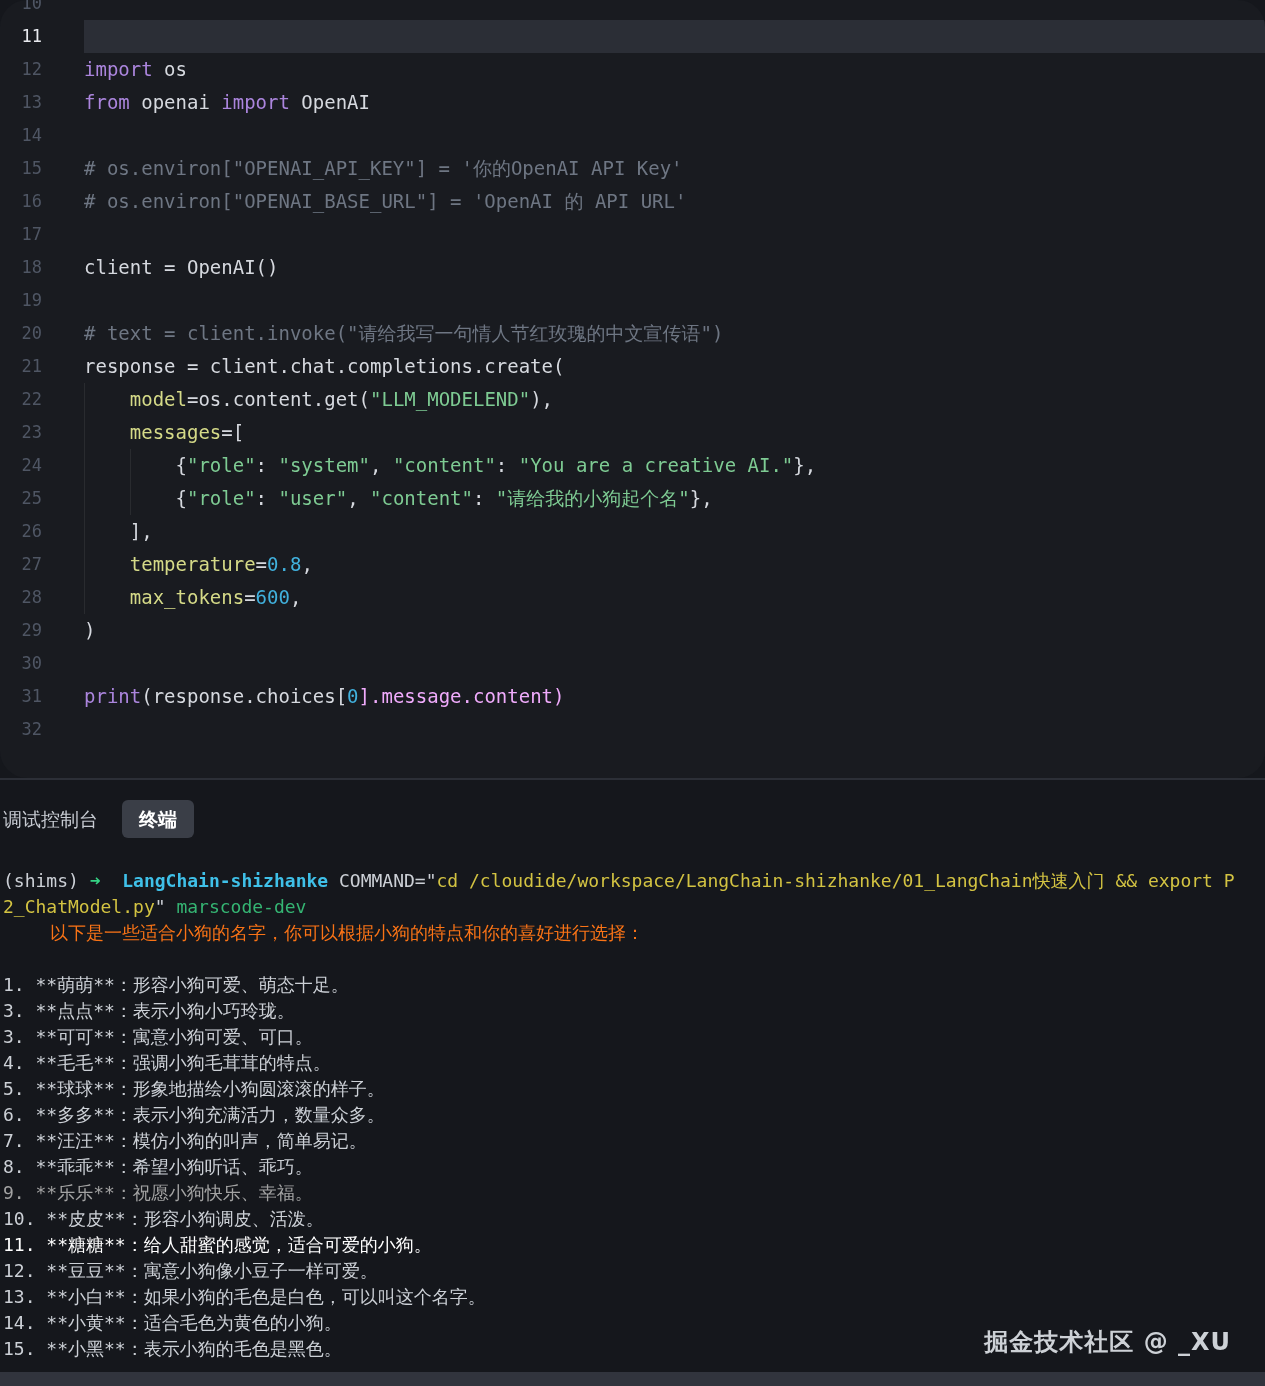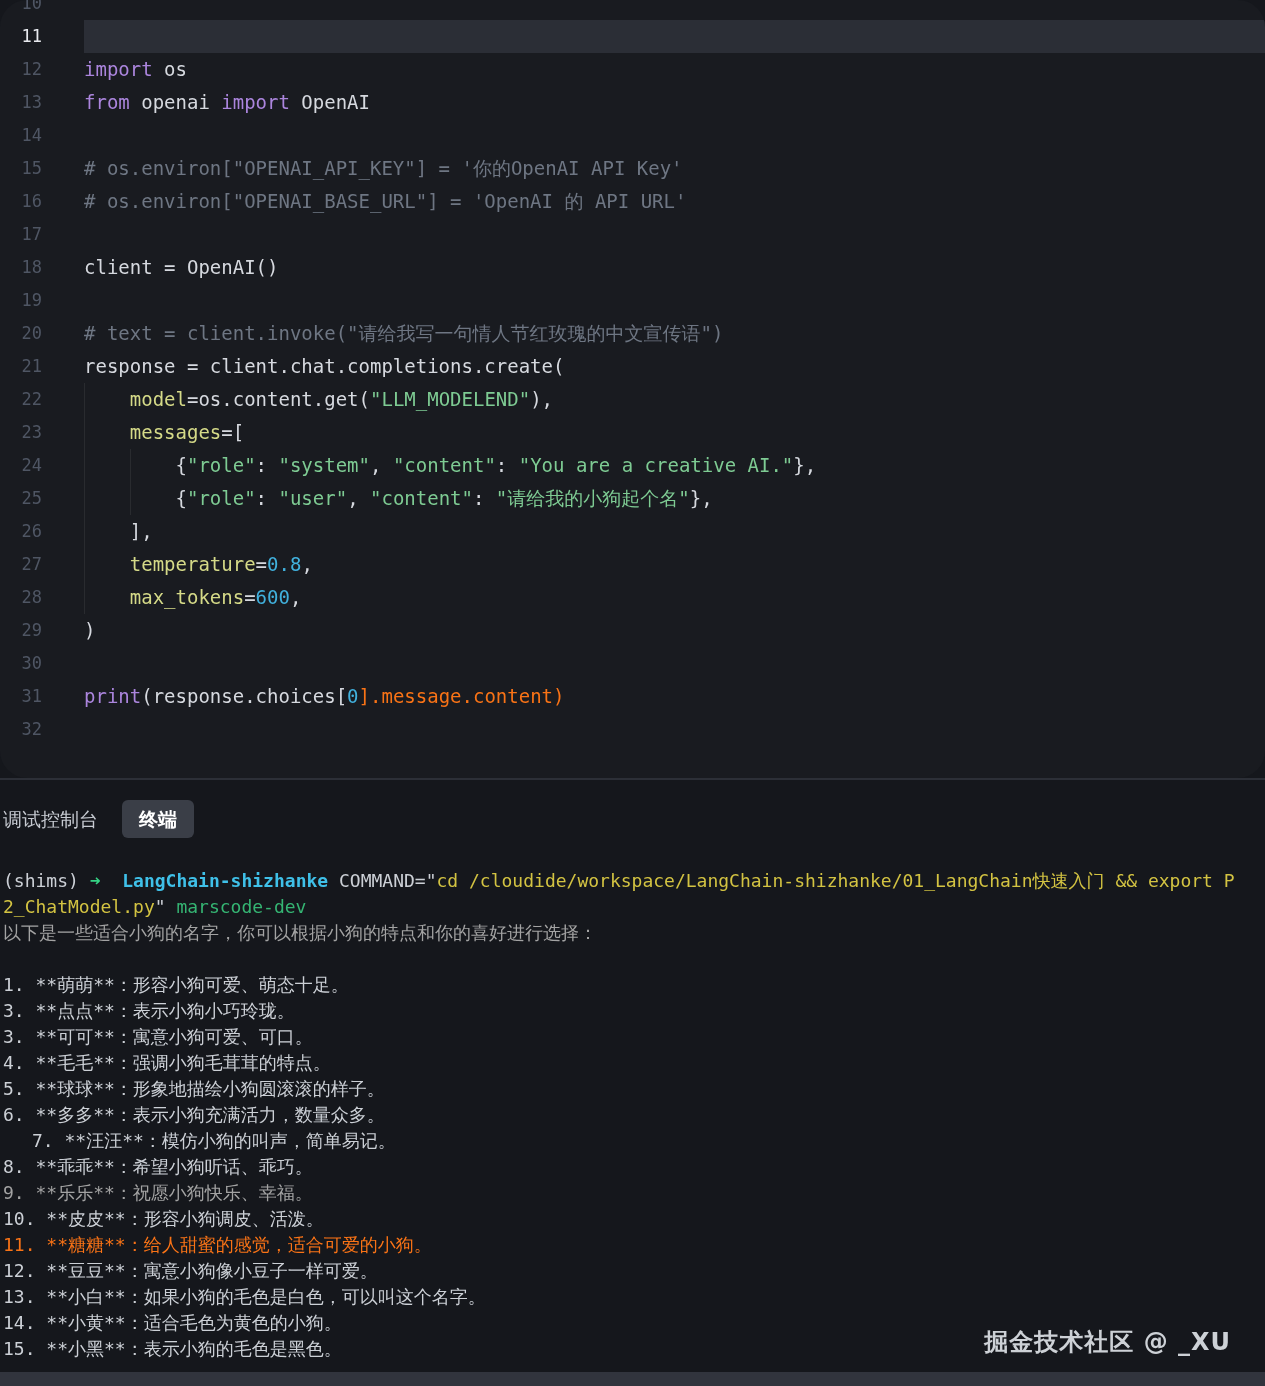--- a/index.html
+++ b/index.html
@@ -127,52 +127,52 @@
       <div class="row">
         <div class="gutter">29</div>
         <div class="code"><span style="color: rgb(214, 217, 223);">)</span></div>
       </div>
       <div class="row">
         <div class="gutter">30</div>
         <div class="code"></div>
       </div>
       <div class="row">
         <div class="gutter">31</div>
-        <div class="code"><span style="color: rgb(171, 133, 221);">print</span><span style="color: rgb(214, 217, 223);">(response.choices[</span><span style="color: rgb(65, 177, 221);">0</span><span style="color: #f97316; text-align: center;">].message.content)</span></div>
+        <div class="code"><span style="color: rgb(171, 133, 221);">print</span><span style="color: rgb(214, 217, 223);">(response.choices[</span><span style="color: rgb(65, 177, 221);">0</span><span style="color: #f0abfc; text-align: center;">].message.content)</span></div>
       </div>
       <div class="row">
         <div class="gutter">32</div>
         <div class="code"></div>
       </div>
     </div>
 </div>
 
 <div class="divider"></div>
 
 <div class="panel">
   <div class="tabbar">
     <div class="tab">调试控制台</div>
     <div class="tab active">终端</div>
   </div>
   <div class="terminal">
       <div class="tline"><span style="color: rgb(204, 208, 214);">(shims) </span><span class="b" style="color: rgb(53, 212, 133);">➜</span><span style="color: rgb(204, 208, 214);">  </span><span class="b" style="color: rgb(63, 192, 232);">LangChain-shizhanke</span><span style="color: rgb(204, 208, 214);"> COMMAND="</span><span style="color: rgb(211, 195, 66);">cd /cloudide/workspace/LangChain-shizhanke/01_LangChain快速入门 &amp;&amp; export P</span></div>
       <div class="tline"><span style="color: rgb(211, 195, 66);">2_ChatModel.py</span><span style="color: rgb(204, 208, 214);">" </span><span style="color: rgb(53, 181, 115);">marscode-dev</span></div>
-      <div class="tline" style="color: #a3a3a3;">以下是一些适合小狗的名字，你可以根据小狗的特点和你的喜好进行选择：</div>
+      <div class="tline" style="color: #f97316; margin-left: 47px;">以下是一些适合小狗的名字，你可以根据小狗的特点和你的喜好进行选择：</div>
       <div class="tline" style="color: rgb(204, 208, 214);"></div>
       <div class="tline" style="color: rgb(204, 208, 214);">1. **萌萌**：形容小狗可爱、萌态十足。</div>
       <div class="tline" style="color: rgb(204, 208, 214);">3. **点点**：表示小狗小巧玲珑。</div>
       <div class="tline" style="color: rgb(204, 208, 214);">3. **可可**：寓意小狗可爱、可口。</div>
       <div class="tline" style="color: rgb(204, 208, 214);">4. **毛毛**：强调小狗毛茸茸的特点。</div>
       <div class="tline" style="color: rgb(204, 208, 214);">5. **球球**：形象地描绘小狗圆滚滚的样子。</div>
       <div class="tline" style="color: rgb(204, 208, 214);">6. **多多**：表示小狗充满活力，数量众多。</div>
-      <div class="tline" style="color: rgb(204, 208, 214); margin-left: 29px;">7. **汪汪**：模仿小狗的叫声，简单易记。</div>
+      <div class="tline" style="color: rgb(204, 208, 214);">7. **汪汪**：模仿小狗的叫声，简单易记。</div>
       <div class="tline" style="color: rgb(204, 208, 214);">8. **乖乖**：希望小狗听话、乖巧。</div>
       <div class="tline" style="color: #a3a3a3;">9. **乐乐**：祝愿小狗快乐、幸福。</div>
       <div class="tline" style="color: rgb(204, 208, 214);">10. **皮皮**：形容小狗调皮、活泼。</div>
-      <div class="tline" style="color: #f97316;">11. **糖糖**：给人甜蜜的感觉，适合可爱的小狗。</div>
+      <div class="tline" style="color: #ffffff;">11. **糖糖**：给人甜蜜的感觉，适合可爱的小狗。</div>
       <div class="tline" style="color: rgb(204, 208, 214);">12. **豆豆**：寓意小狗像小豆子一样可爱。</div>
       <div class="tline" style="color: rgb(204, 208, 214);">13. **小白**：如果小狗的毛色是白色，可以叫这个名字。</div>
       <div class="tline" style="color: rgb(204, 208, 214);">14. **小黄**：适合毛色为黄色的小狗。</div>
       <div class="tline" style="color: rgb(204, 208, 214);">15. **小黑**：表示小狗的毛色是黑色。</div>
     </div>
   <div class="watermark">掘金技术社区 @ _XU</div>
   <div class="bottombar"></div>
 </div>
 
 </body></html>

